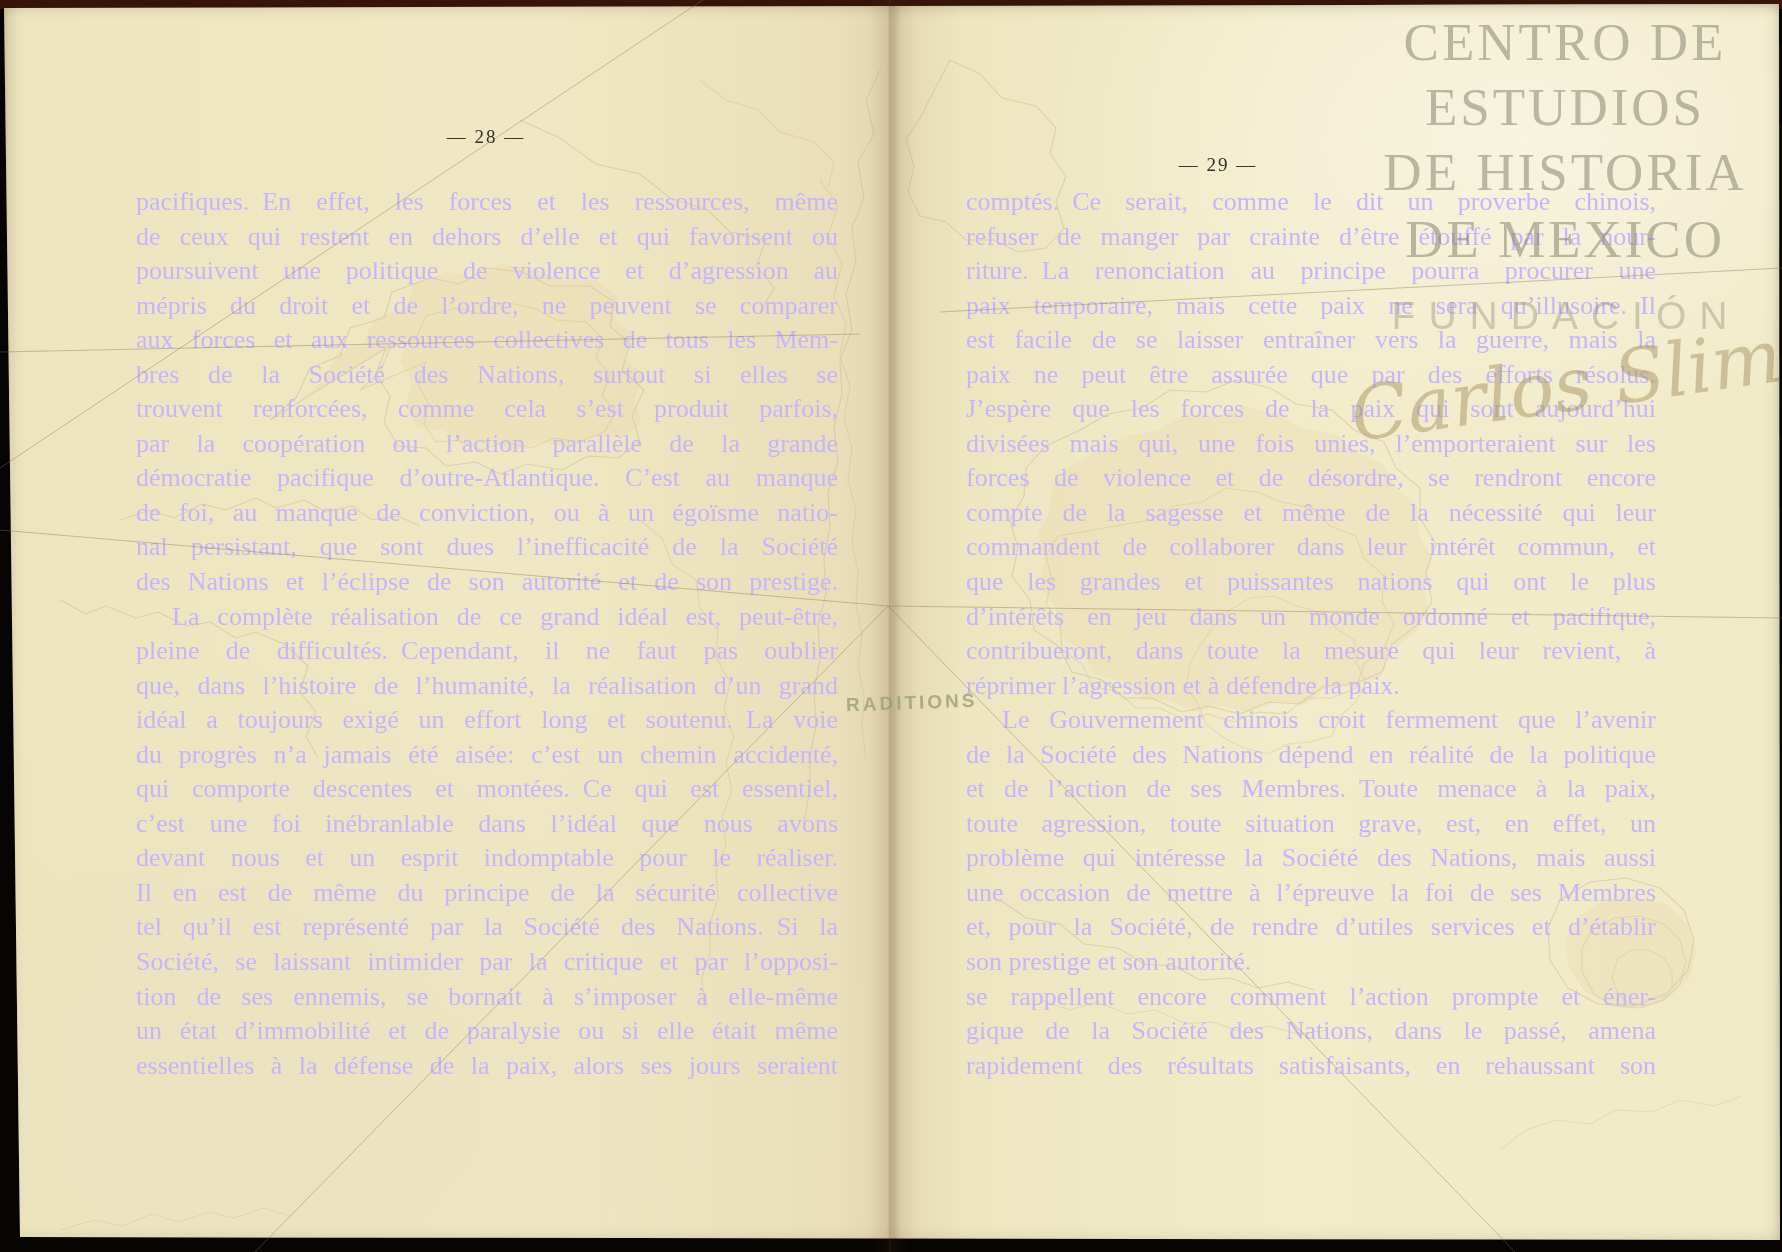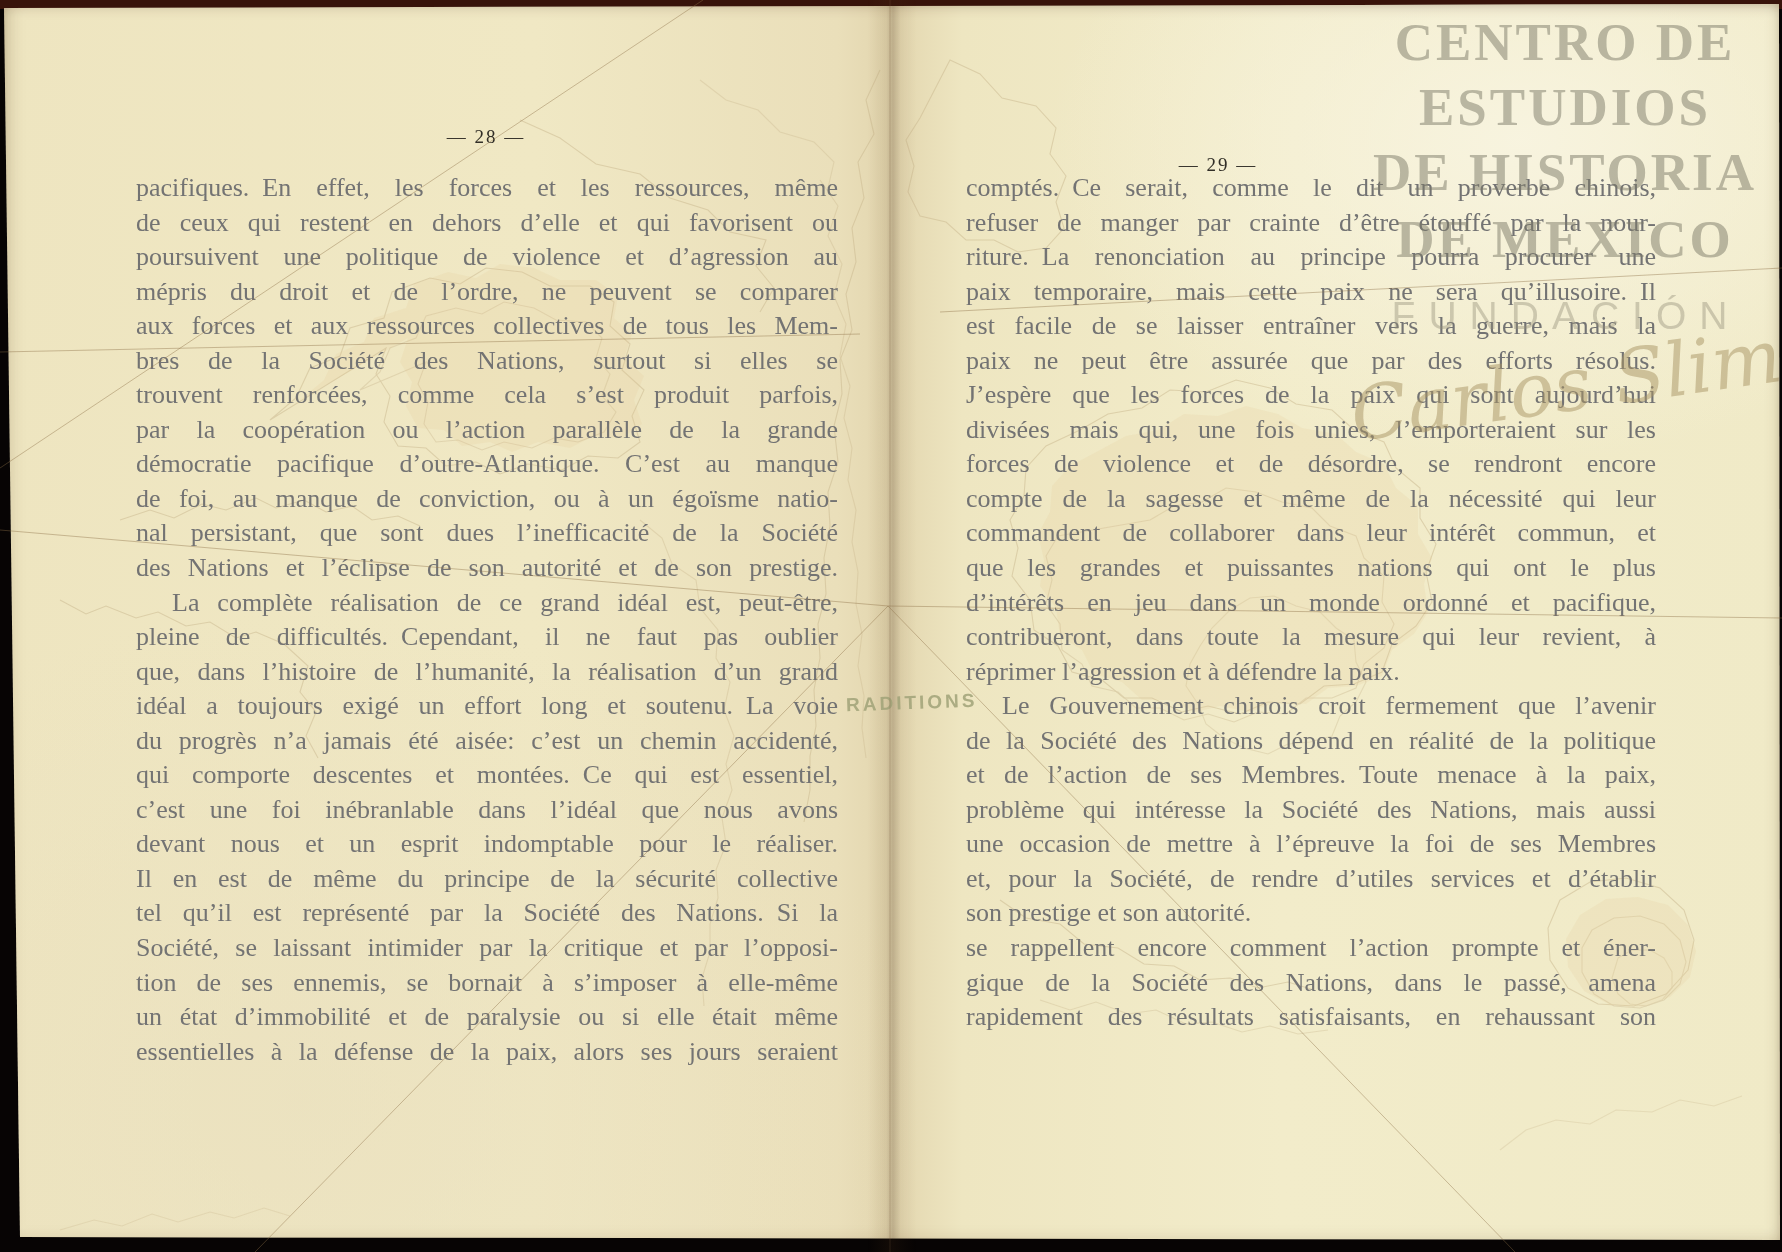--- a/index.html
+++ b/index.html
@@ -29,30 +29,30 @@
   .gutter{
     position:absolute;left:868px;top:0;width:48px;height:1252px;
     background:linear-gradient(90deg,rgba(95,65,30,0) 0%,rgba(95,65,30,.10) 38%,rgba(60,35,15,.22) 52%,rgba(95,65,30,.07) 68%,rgba(95,65,30,0) 100%);
   }
   .pagenum{
     position:absolute;top:126px;font-size:19px;color:#312e27;
     letter-spacing:2px;text-align:center;white-space:nowrap;
   }
   .pagenum.left{left:336px;width:300px;}
   .pagenum.right{left:1068px;width:300px;margin-top:28px;}
-  .page-text{position:absolute;top:171px;font-size:26px;line-height:34.55px;color:#737373;}
+  .page-text{position:absolute;top:185px;font-size:26px;line-height:34.55px;color:#c4b5fd;}
   .page-text.left-col{left:136px;width:702px;}
   .page-text.right-col{left:966px;width:690px;}
   .line{text-align:justify;text-align-last:justify;}
   .line.indent{text-indent:36px;}
   .line.end{text-align-last:left;}
   .wm-line{
     position:absolute;width:430px;right:2px;text-align:center;
     font-size:53px;letter-spacing:3px;color:rgba(124,121,104,.5);
-    font-family:"Liberation Serif",serif;white-space:nowrap;font-weight:bold;
+    font-family:"Liberation Serif",serif;white-space:nowrap;
   }
   .wm-foundation{
     position:absolute;right:-14px;top:294px;width:460px;text-align:center;
     font-size:39px;letter-spacing:13px;color:rgba(148,143,122,.42);
     font-family:"Liberation Sans",sans-serif;white-space:nowrap;
   }
   .wm-signature{
     position:absolute;right:-24px;top:342px;width:480px;text-align:center;
     font-size:74px;font-style:italic;color:rgba(168,148,100,.5);
     transform:rotate(-8deg);
@@ -148,20 +148,21 @@
   <div class="line">forces de violence et de désordre, se rendront encore</div>
   <div class="line">compte de la sagesse et même de la nécessité qui leur</div>
   <div class="line">commandent de collaborer dans leur intérêt commun, et</div>
   <div class="line">que les grandes et puissantes nations qui ont le plus</div>
   <div class="line">d’intérêts en jeu dans un monde ordonné et pacifique,</div>
   <div class="line">contribueront, dans toute la mesure qui leur revient, à</div>
   <div class="line end">réprimer l’agression et à défendre la paix.</div>
   <div class="line indent">Le Gouvernement chinois croit fermement que l’avenir</div>
   <div class="line">de la Société des Nations dépend en réalité de la politique</div>
   <div class="line">et de l’action de ses Membres. Toute menace à la paix,</div>
+  <div class="line">toute agression, toute situation grave, est, en effet, un</div>
   <div class="line">problème qui intéresse la Société des Nations, mais aussi</div>
   <div class="line">une occasion de mettre à l’épreuve la foi de ses Membres</div>
   <div class="line">et, pour la Société, de rendre d’utiles services et d’établir</div>
   <div class="line end">son prestige et son autorité.</div>
   <div class="line">se rappellent encore comment l’action prompte et éner-</div>
   <div class="line">gique de la Société des Nations, dans le passé, amena</div>
   <div class="line">rapidement des résultats satisfaisants, en rehaussant son</div>
 </div>
 
 <div class="wm-line" style="top:12px;">CENTRO DE</div>

